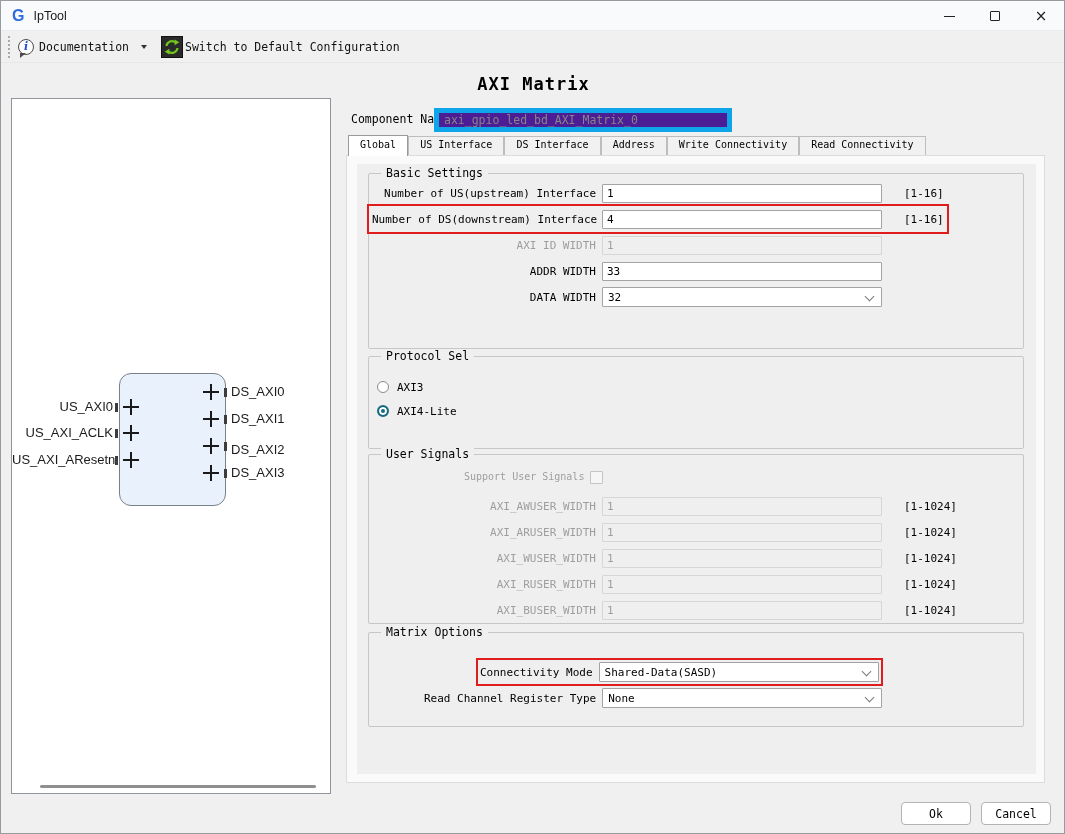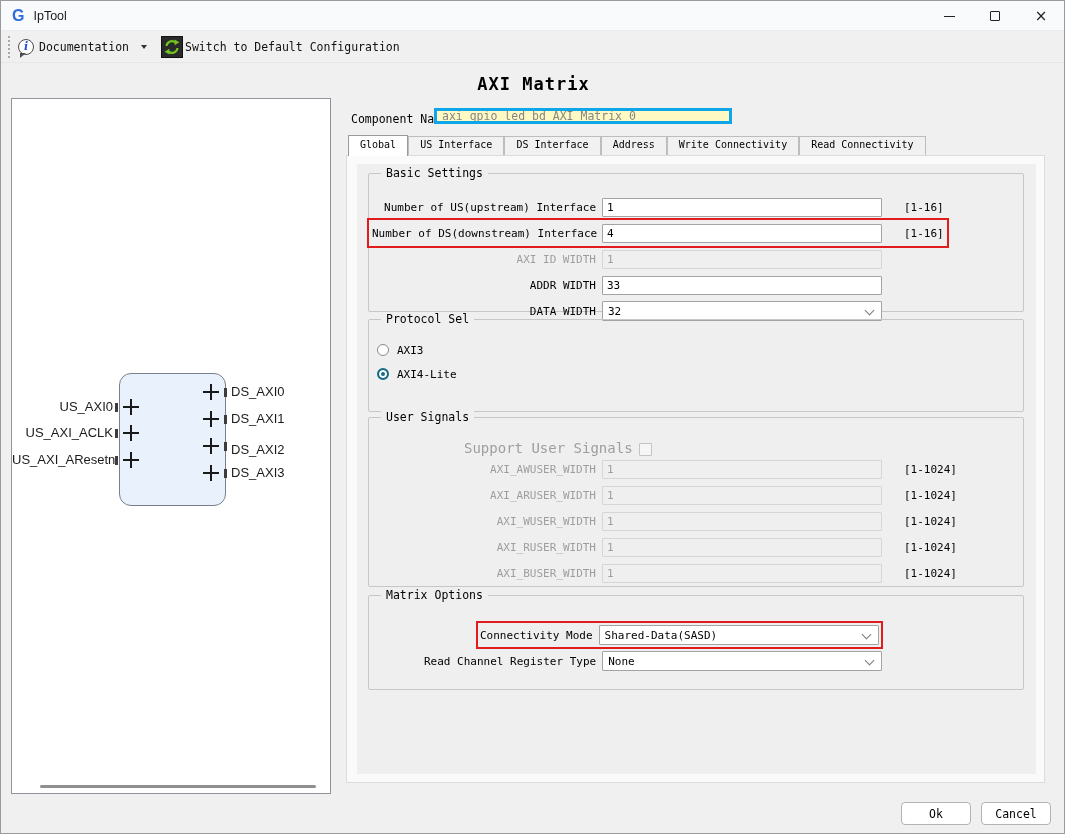--- a/index.html
+++ b/index.html
@@ -36,52 +36,52 @@
   .plus::before { content:''; position:absolute; left:0; right:0; top:7px; height:1.8px; background:#1a1a1a; }
   .plus::after  { content:''; position:absolute; top:0; bottom:0; left:7px; width:1.8px; background:#1a1a1a; }
   .tick { position:absolute; width:3px; height:9px; background:#3c3c3c; }
   .lport { position:absolute; left:0; width:101px; text-align:right; font:13px "Liberation Sans", sans-serif; color:#1b1b1b; line-height:16px; white-space:nowrap; }
   .rport { position:absolute; left:219px; font:13px "Liberation Sans", sans-serif; color:#1b1b1b; line-height:16px; white-space:nowrap; }
   .hscroll { position:absolute; left:28px; bottom:5px; width:276px; height:3px; background:#8f8f8f; border-radius:2px; }
 
   
   .page-title { position:absolute; left:0; top:73px; width:1065px; text-align:center; font:bold 17px "DejaVu Sans Mono", monospace; letter-spacing:1px; color:#000; }
   .comp-label { position:absolute; left:350px; top:111px; font-size:11.5px; color:#000; }
-  .comp-input { position:absolute; left:433px; top:107px; width:298px; height:16px; background:#fef9c3; border:3px solid #0ea5e9; color:#868686; font:11.5px "DejaVu Sans Mono", monospace; padding:0 5px; }
+  .comp-input { position:absolute; left:433px; top:107px; width:298px; height:24px; background:#4c1d95; border:5px solid #0ea5e9; color:#868686; font:11.5px "DejaVu Sans Mono", monospace; padding:0 5px; }
 
   .tabs { position:absolute; left:347px; top:133px; height:21px; display:flex; align-items:flex-end; z-index:3; }
   .tab { font-size:10px; color:#000; padding:2px 11px 3px; border:1px solid #bdbdbd; border-bottom:none; background:#f1f1f1; height:19px; white-space:nowrap; }
   .tab.active { background:#fff; border-color:#9a9a9a; height:21px; margin-bottom:-1px; padding-top:3px; }
 
   .tabpanel { position:absolute; left:345px; top:154px; width:699px; height:628px; background:#fafafa; border:1px solid #dcdcdc; }
   .tab-content { position:absolute; left:10px; top:8px; width:679px; height:610px; background:#efefef; }
 
   .group { position:relative; border:1px solid #c7c7c7; border-radius:2px; margin-left:11px; margin-right:12px; }
   .legend { position:absolute; top:-8px; left:12px; background:#efefef; padding:0 5px; font-size:11.5px; color:#000; white-space:nowrap; }
-  .g-basic { margin-top:9px; height:139px; padding-top:20px; }
+  .g-basic { margin-top:9px; height:176px; padding-top:6px; }
   .g-protocol { margin-top:7px; height:93px; padding-top:18px; }
   .g-user { margin-top:5px; height:170px; padding-top:16px; }
   .g-matrix { margin-top:8px; height:95px; padding-top:26px; }
 
   .frow { display:flex; align-items:center; height:26px; width:fit-content; padding:0 3px; }
   .flabel { flex:none; width:224px; text-align:right; margin-right:6px; font-size:11px; white-space:nowrap; color:#000; }
   .finput { flex:none; width:280px; height:19px; border:1px solid #a3a3a3; background:#fff; color:#000; font:11px "DejaVu Sans Mono", monospace; padding:0 4px; border-radius:1px; }
   .frange { margin-left:22px; font-size:11px; color:#000; white-space:nowrap; }
   .dis-label { color:#9e9e9e !important; }
   .finput.dis { background:#efefef; border-color:#d6d6d6; color:#9e9e9e; }
   .hl { outline:2px solid #e11c1c; }
 
   .combo { flex:none; width:280px; height:20px; border:1px solid #a3a3a3; background:#fff; display:flex; align-items:center; padding:0 5px; font-size:11px; color:#000; position:relative; border-radius:1px; }
   .combo .chev { position:absolute; right:8px; top:5px; width:7px; height:7px; border-right:1.3px solid #7a7a7a; border-bottom:1.3px solid #7a7a7a; transform:rotate(45deg); }
 
   .prow { display:flex; align-items:center; height:24px; padding-left:8px; font-size:11px; }
   .radio { flex:none; width:12px; height:12px; border-radius:50%; border:1px solid #8a8a8a; background:#fff; margin-right:8px; }
   .radio.sel { border:2px solid #156a84; background:#156a84; box-shadow:inset 0 0 0 2px #fff; }
 
-  .crow { display:flex; align-items:flex-end; height:22px; padding-left:95px; font-size:14px; }
+  .crow { display:flex; align-items:flex-start; height:22px; padding-left:95px; font-size:10px; }
   .checkbox { width:13px; height:13px; border:1px solid #c4c4c4; background:#f6f6f6; margin-left:6px; border-radius:1px; }
 
   .mrow { display:flex; align-items:center; height:26px; }
   .mrow .mlabel { font-size:11px; white-space:nowrap; margin-right:6px; color:#000; }
   .pad1 { padding-left:109px; }
   .pad2 { padding-left:55px; }
   .hl-pair { display:flex; align-items:center; padding:2px 2px; }
 
   .footer { position:absolute; right:13px; top:801px; display:flex; gap:10px; }
   .btn { width:70px; height:23px; background:#fff; border:1px solid #b3b3b3; border-radius:4px; font:11.5px "DejaVu Sans Mono", monospace; color:#000; display:flex; align-items:center; justify-content:center; }

